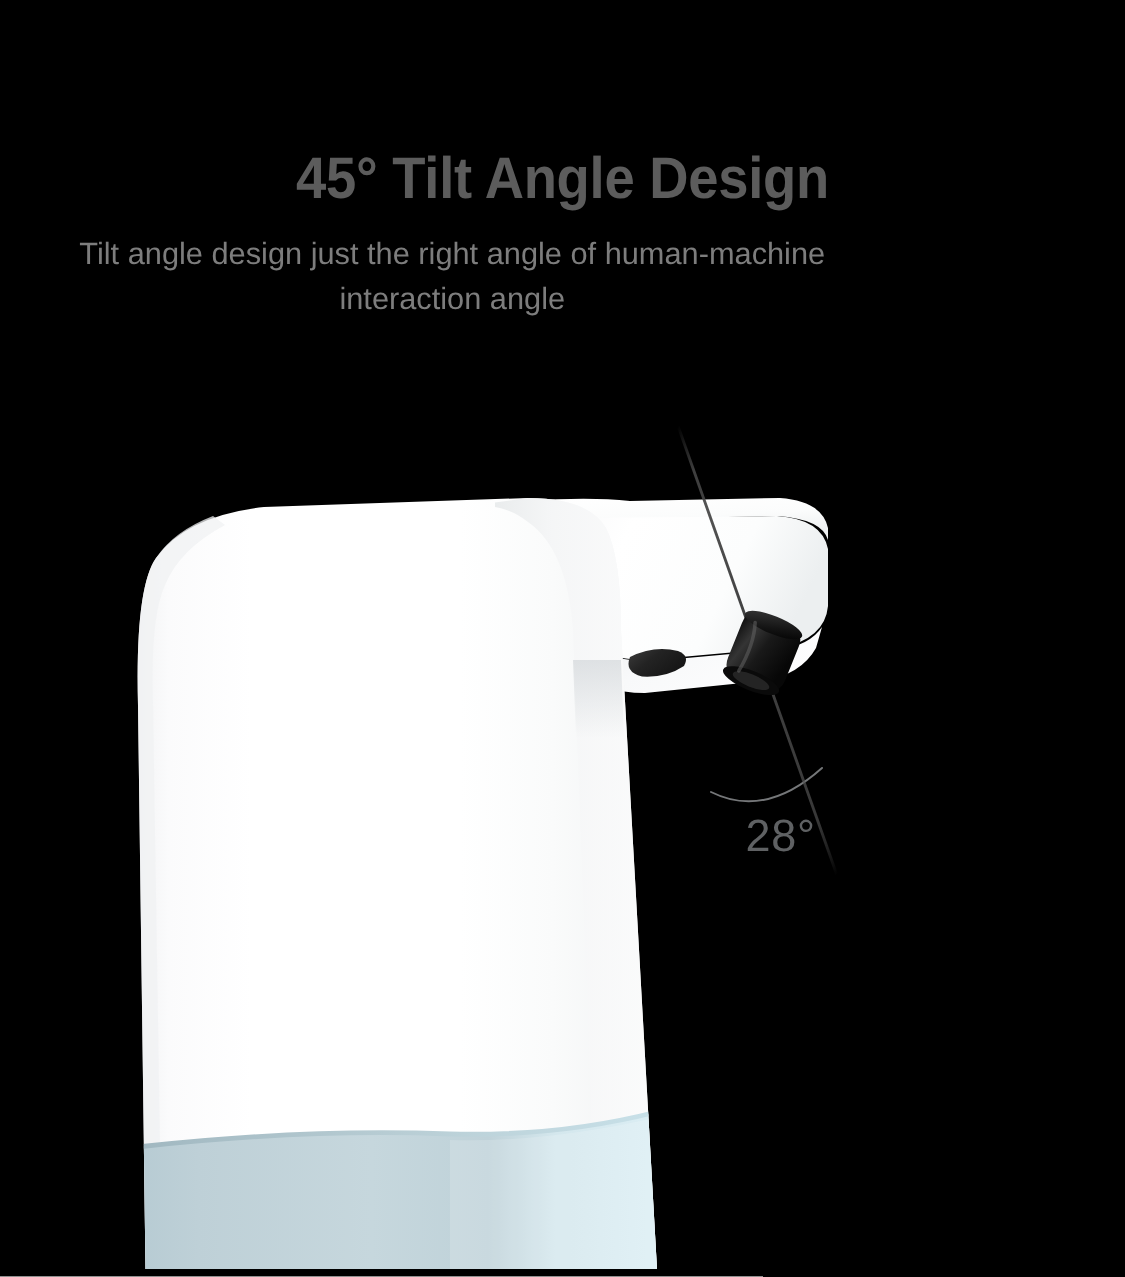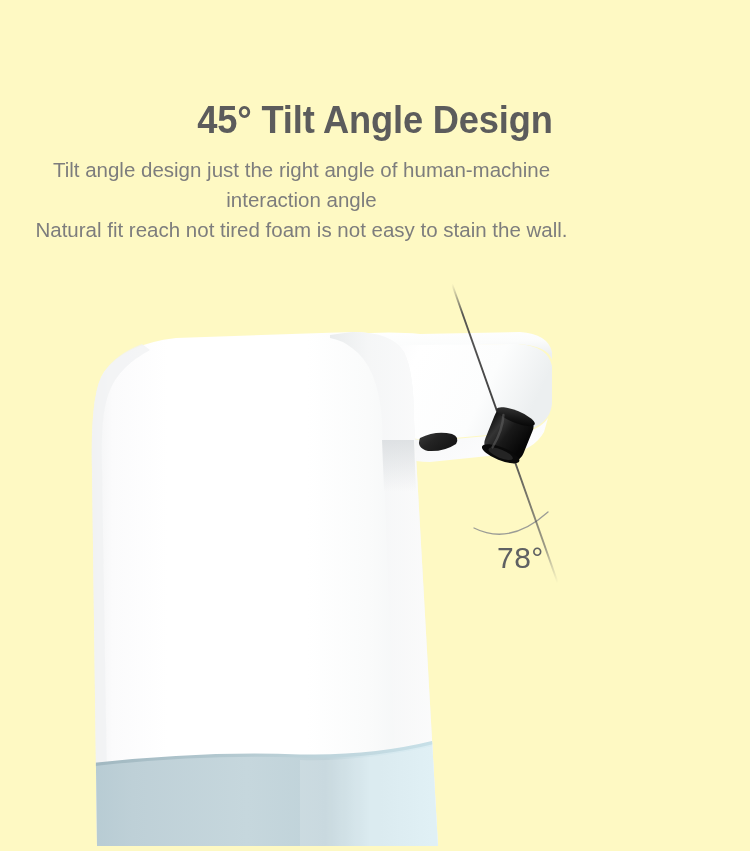--- a/index.html
+++ b/index.html
@@ -13,21 +13,21 @@
     height: 851px;
     position: relative;
     overflow: hidden;
     font-family: "Liberation Sans", "DejaVu Sans", sans-serif;
     -webkit-font-smoothing: antialiased;
   }
 
   .page {
     position: absolute;
     inset: 0;
-    background: #fef9c3;
+    background: #000000;
   }
 
   
   .headline {
     position: absolute;
     top: 68px;
     left: 0;
     width: 750px;
     text-align: center;
     font-size: 39px;
@@ -85,21 +85,20 @@
 </head>
 <body>
 
 <div class="page">
 
   <h1 class="headline">45° Tilt Angle Design</h1>
 
   <div class="subcopy">
     <span class="ln">Tilt angle design just the right angle of human-machine</span>
     <span class="ln">interaction angle</span>
-    <span class="ln">Natural fit reach not tired foam is not easy to stain the wall.</span>
   </div>
 
   <div class="stage">
     <svg width="750" height="851" viewBox="0 0 750 851" xmlns="http://www.w3.org/2000/svg">
       <defs>
 
         <linearGradient id="gBodyFront" x1="0" y1="0" x2="1" y2="0">
           <stop offset="0%" stop-color="#f2f3f4"></stop>
           <stop offset="6%" stop-color="#fbfbfc"></stop>
           <stop offset="22%" stop-color="#ffffff"></stop>
@@ -305,15 +304,15 @@
         <ellipse cx="509" cy="415" rx="20.5" ry="6" fill="url(#gNozzleRim)"></ellipse>
 
         <ellipse cx="509" cy="455" rx="20" ry="6.5" fill="#0a0a0a"></ellipse>
         <ellipse cx="509" cy="455" rx="13" ry="4.2" fill="#242424"></ellipse>
 
         <path d="M 497 418 Q 502 432 499 452" fill="none" stroke="#636363" stroke-width="2.4" opacity="0.55" stroke-linecap="round"></path>
       </g>
     </svg>
   </div>
 
-  <div class="angle-label">78°</div>
+  <div class="angle-label">28°</div>
 
 </div>
 
 </body></html>

